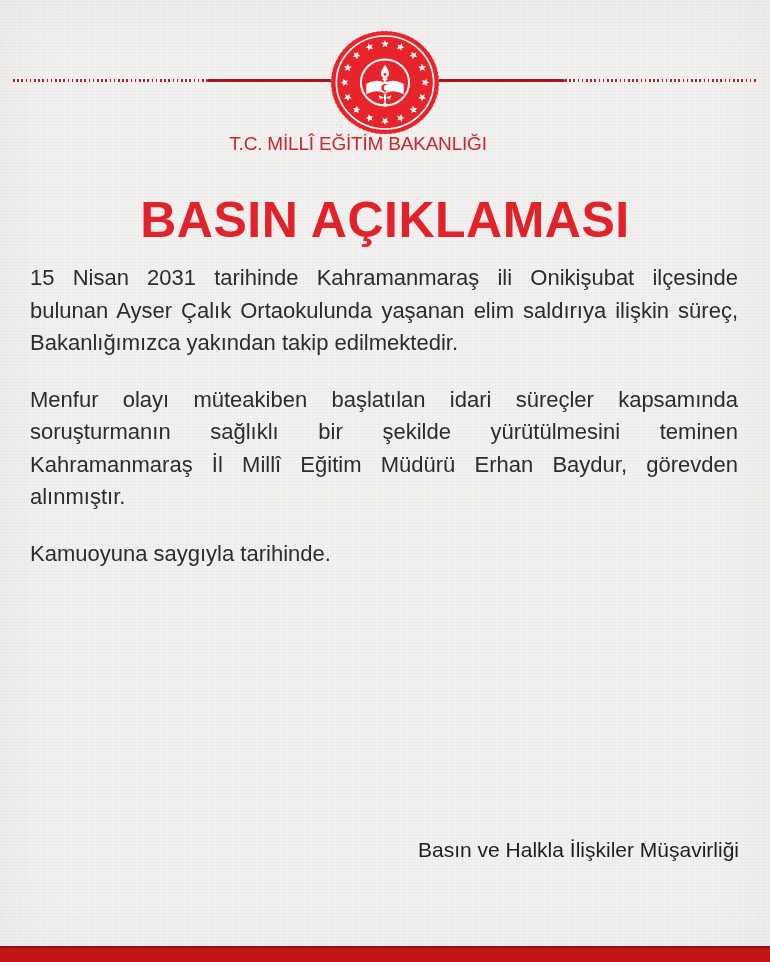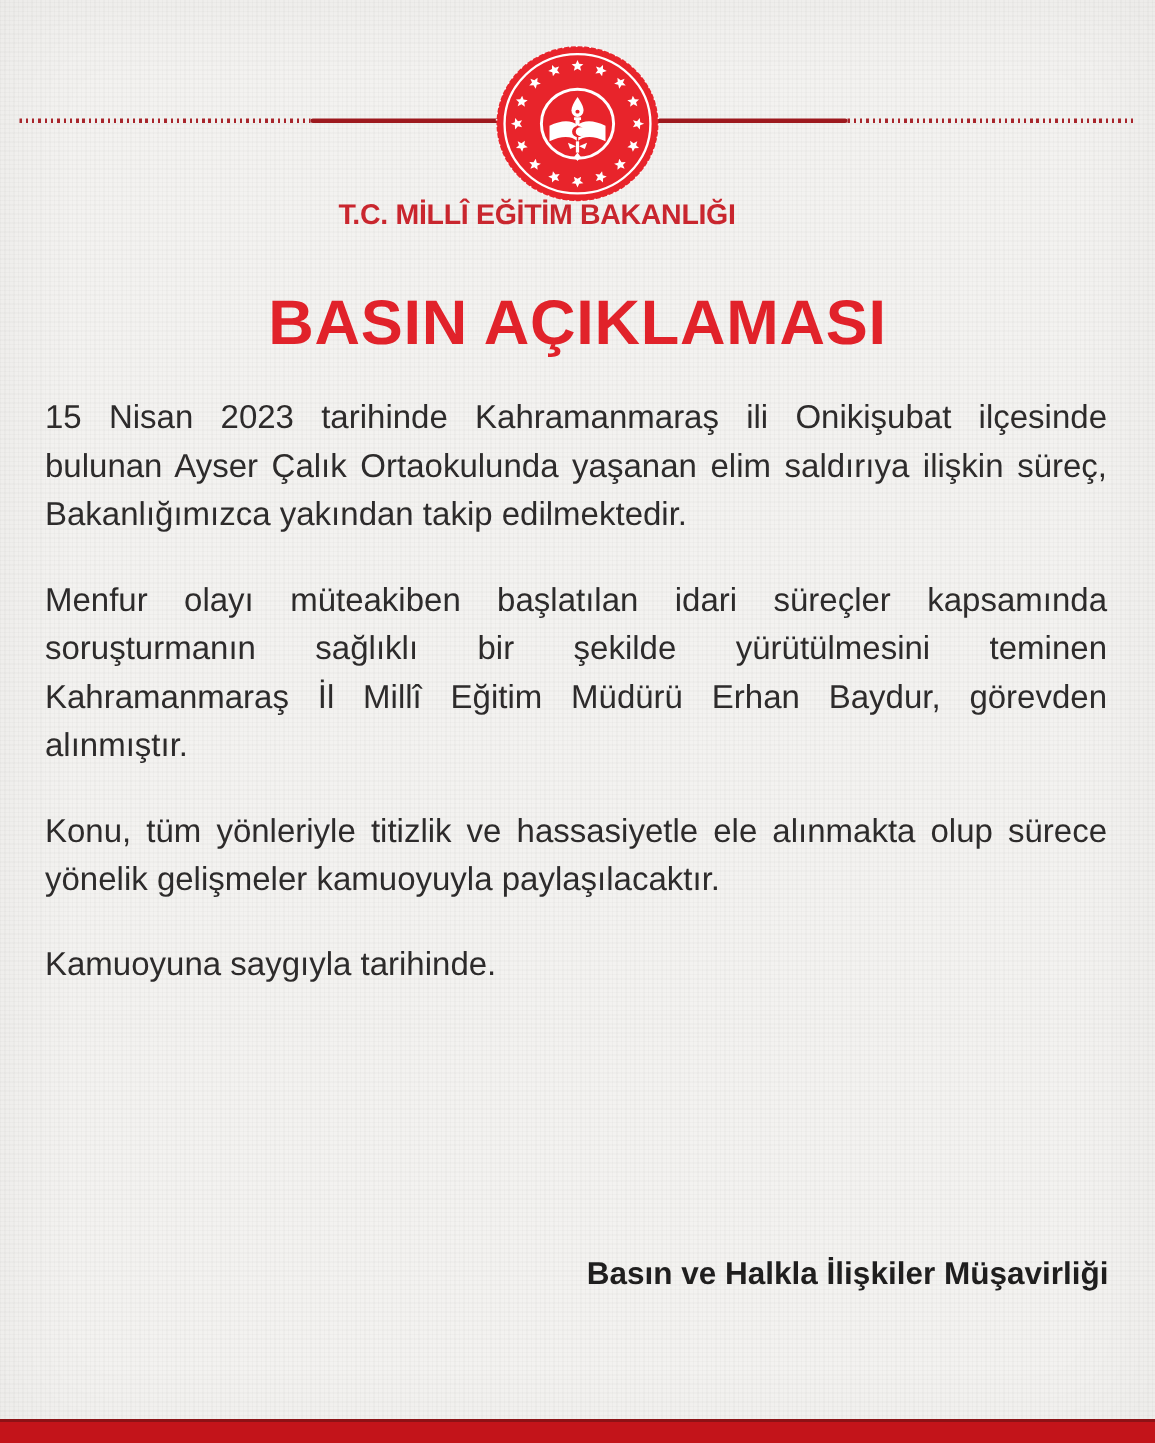--- a/index.html
+++ b/index.html
@@ -27,42 +27,42 @@
   .rule.solid{background:#9d191e;border-radius:2px;}
   .rule.d-left{left:13px;width:194px;}
   .rule.s-left{left:207px;width:128px;}
   .rule.s-right{left:435px;width:130px;}
   .rule.d-right{left:565px;width:192px;}
   
   .logo{position:absolute;left:329px;top:29px;width:112px;height:107px;}
   
   .ministry{
     position:absolute;left:0;top:133px;width:716px;
-    text-align:center;font-weight:bold;font-size:19px;letter-spacing:-0.2px;
+    text-align:center;font-weight:normal;font-size:19px;letter-spacing:-0.2px;
     color:#c9262e;
   }
   
   .title{
     position:absolute;left:0;top:191px;width:770px;
-    text-align:center;font-weight:bold;font-size:42px;letter-spacing:.5px;
+    text-align:center;font-weight:bold;font-size:50px;letter-spacing:.5px;
     color:#e1222a;
   }
   
   .content{
     position:absolute;left:30px;top:262px;width:708px;
     color:#2d2b2b;
   }
   .content p{
     margin:0 0 24px 0;
     font-size:22px;line-height:32.5px;
     text-align:justify;
   }
   .signature{
     position:absolute;right:31px;top:838px;left:30px;
-    text-align:right;font-weight:bold;font-size:21px;
+    text-align:right;font-weight:normal;font-size:21px;
     color:#1f1e1e;
   }
   .footer-bar{
     position:absolute;left:0;bottom:0;width:770px;height:14px;
     background:#c3141a;border-top:2px solid #8c1216;
   }
 </style>
 </head>
 <body>
 
@@ -116,23 +116,22 @@
     <path d="M-1,16 L-6.5,13.5 L-5,18 Z" fill="#ffffff"></path>
     <path d="M1,16 L6.5,13.5 L5,18 Z" fill="#ffffff"></path>
     <path d="M0,20.5 L-2.2,23.5 L0,26.5 L2.2,23.5 Z" fill="#ffffff"></path>
   </svg>
 
   <div class="ministry">T.C. MİLLÎ EĞİTİM BAKANLIĞI</div>
 
   <div class="title">BASIN AÇIKLAMASI</div>
 
   <div class="content">
-    <p>15 Nisan 2023 tarihinde Kahramanmaraş ili Onikişubat ilçesinde bulunan Ayser Çalık Ortaokulunda yaşanan elim saldırıya ilişkin süreç, Bakanlığımızca yakından takip edilmektedir.</p>
+    <p>15 Nisan 2031 tarihinde Kahramanmaraş ili Onikişubat ilçesinde bulunan Ayser Çalık Ortaokulunda yaşanan elim saldırıya ilişkin süreç, Bakanlığımızca yakından takip edilmektedir.</p>
     <p>Menfur olayı müteakiben başlatılan idari süreçler kapsamında soruşturmanın sağlıklı bir şekilde yürütülmesini teminen Kahramanmaraş İl Millî Eğitim Müdürü Erhan Baydur, görevden alınmıştır.</p>
-    <p>Konu, tüm yönleriyle titizlik ve hassasiyetle ele alınmakta olup sürece yönelik gelişmeler kamuoyuyla paylaşılacaktır.</p>
     <p>Kamuoyuna saygıyla tarihinde.</p>
   </div>
 
   <div class="signature">Basın ve Halkla İlişkiler Müşavirliği</div>
 
   <div class="footer-bar"></div>
 
 </div>
 
 </body></html>

